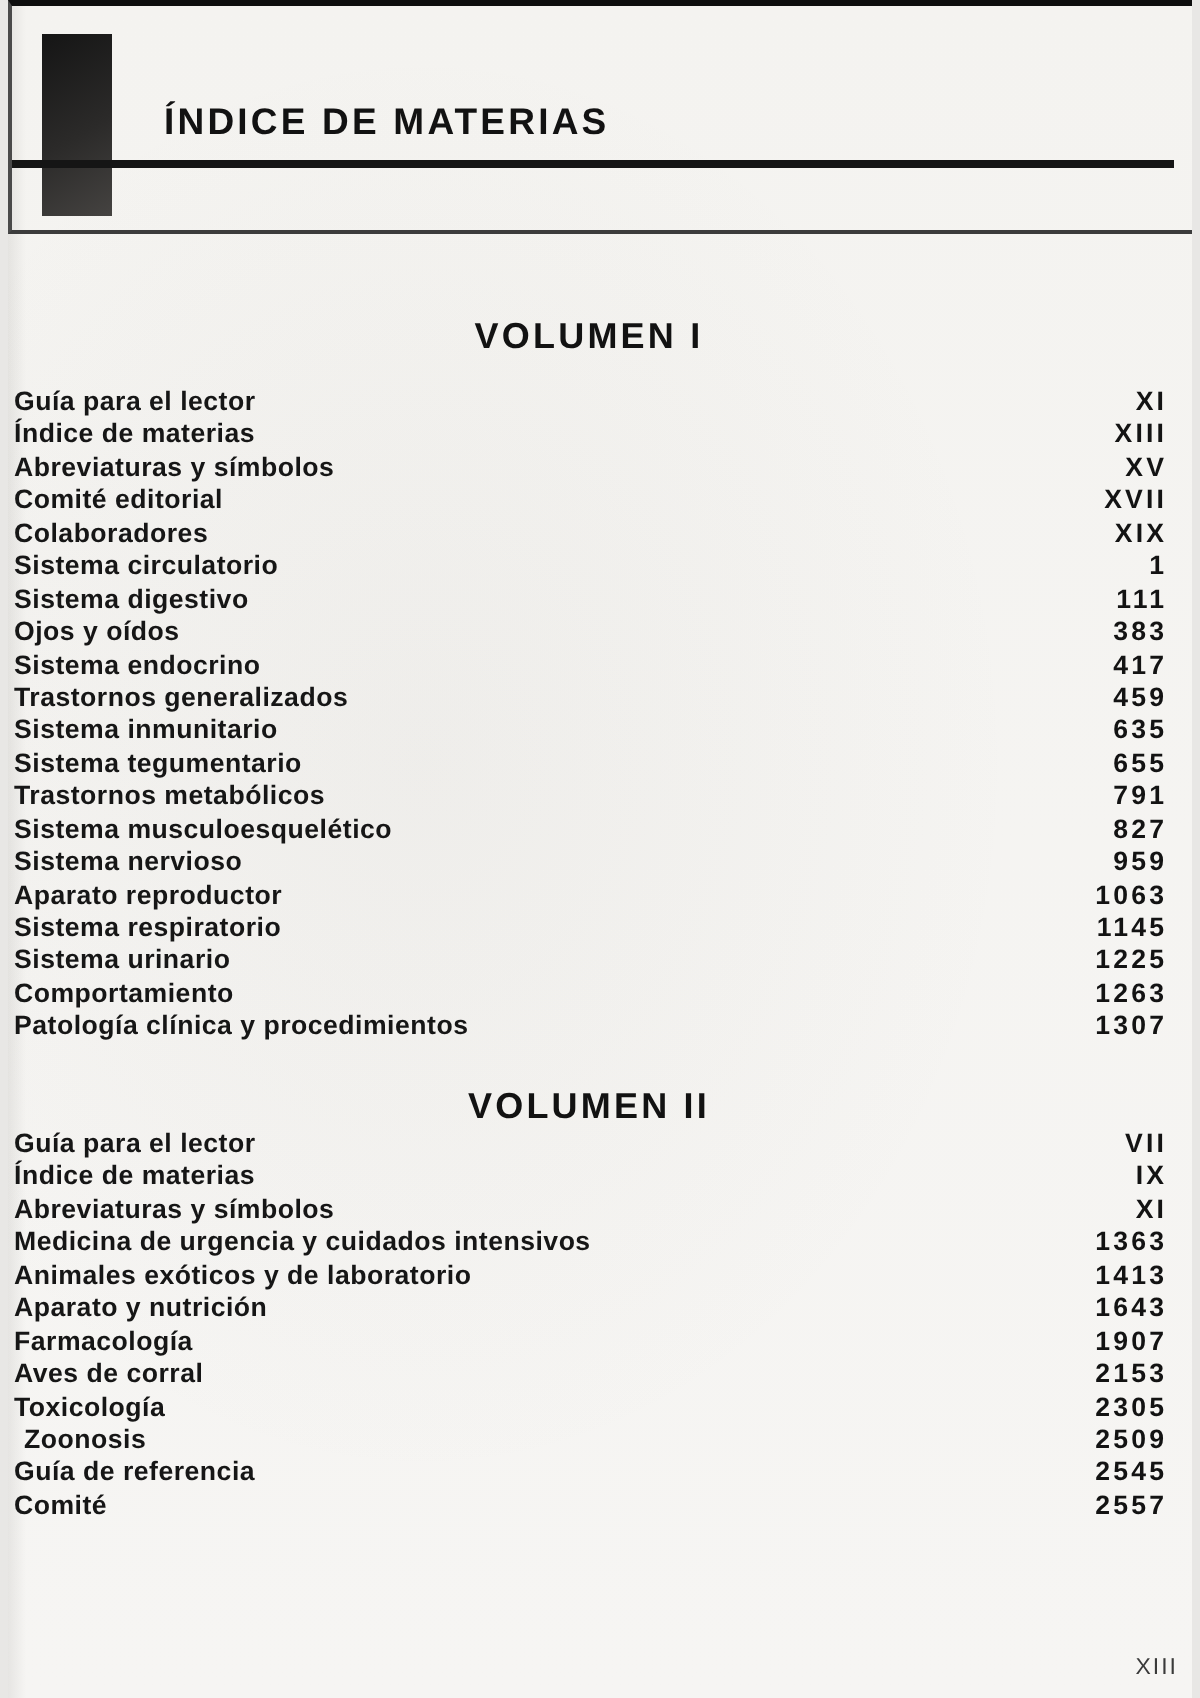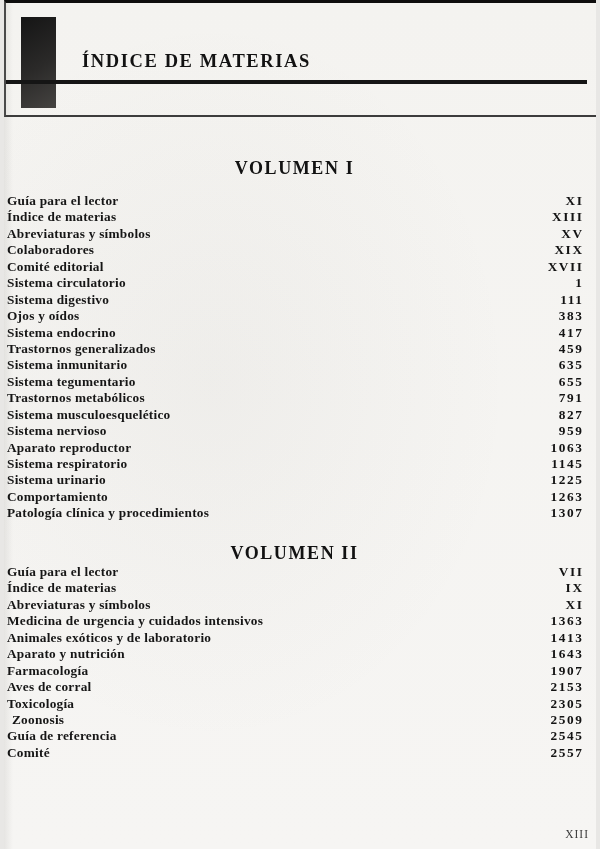--- a/index.html
+++ b/index.html
@@ -12,21 +12,20 @@
     position: relative;
     width: 592px;
     height: 849px;
     margin: 0 auto;
     overflow: hidden;
     color: #161616;
     background:
       radial-gradient(ellipse at 35% 45%, rgba(120,115,105,0.05), transparent 55%),
       linear-gradient(90deg, rgba(90,88,84,0.10) 0px, rgba(90,88,84,0.0) 9px),
       linear-gradient(0deg, #f6f5f3, #f4f3f0);
-    font-family: Liberation Serif, serif;
   }
 
   
   .header-box {
     position: absolute;
     top: 0; left: 0;
     width: 600px;
     height: 117px;
     box-sizing: border-box;
     border-top: 3px solid #0e0e0e;
@@ -132,26 +131,26 @@
         </div>
         <div class="toc-row">
           <span class="toc-label">Índice de materias</span>
           <span class="toc-page">XIII</span>
         </div>
         <div class="toc-row">
           <span class="toc-label">Abreviaturas y símbolos</span>
           <span class="toc-page">XV</span>
         </div>
         <div class="toc-row">
+          <span class="toc-label">Comité editorial</span>
+          <span class="toc-page">XVII</span>
+        </div>
+        <div class="toc-row">
           <span class="toc-label">Colaboradores</span>
           <span class="toc-page">XIX</span>
-        </div>
-        <div class="toc-row">
-          <span class="toc-label">Comité editorial</span>
-          <span class="toc-page">XVII</span>
         </div>
         <div class="toc-row">
           <span class="toc-label">Sistema circulatorio</span>
           <span class="toc-page">1</span>
         </div>
         <div class="toc-row">
           <span class="toc-label">Sistema digestivo</span>
           <span class="toc-page">111</span>
         </div>
         <div class="toc-row">

